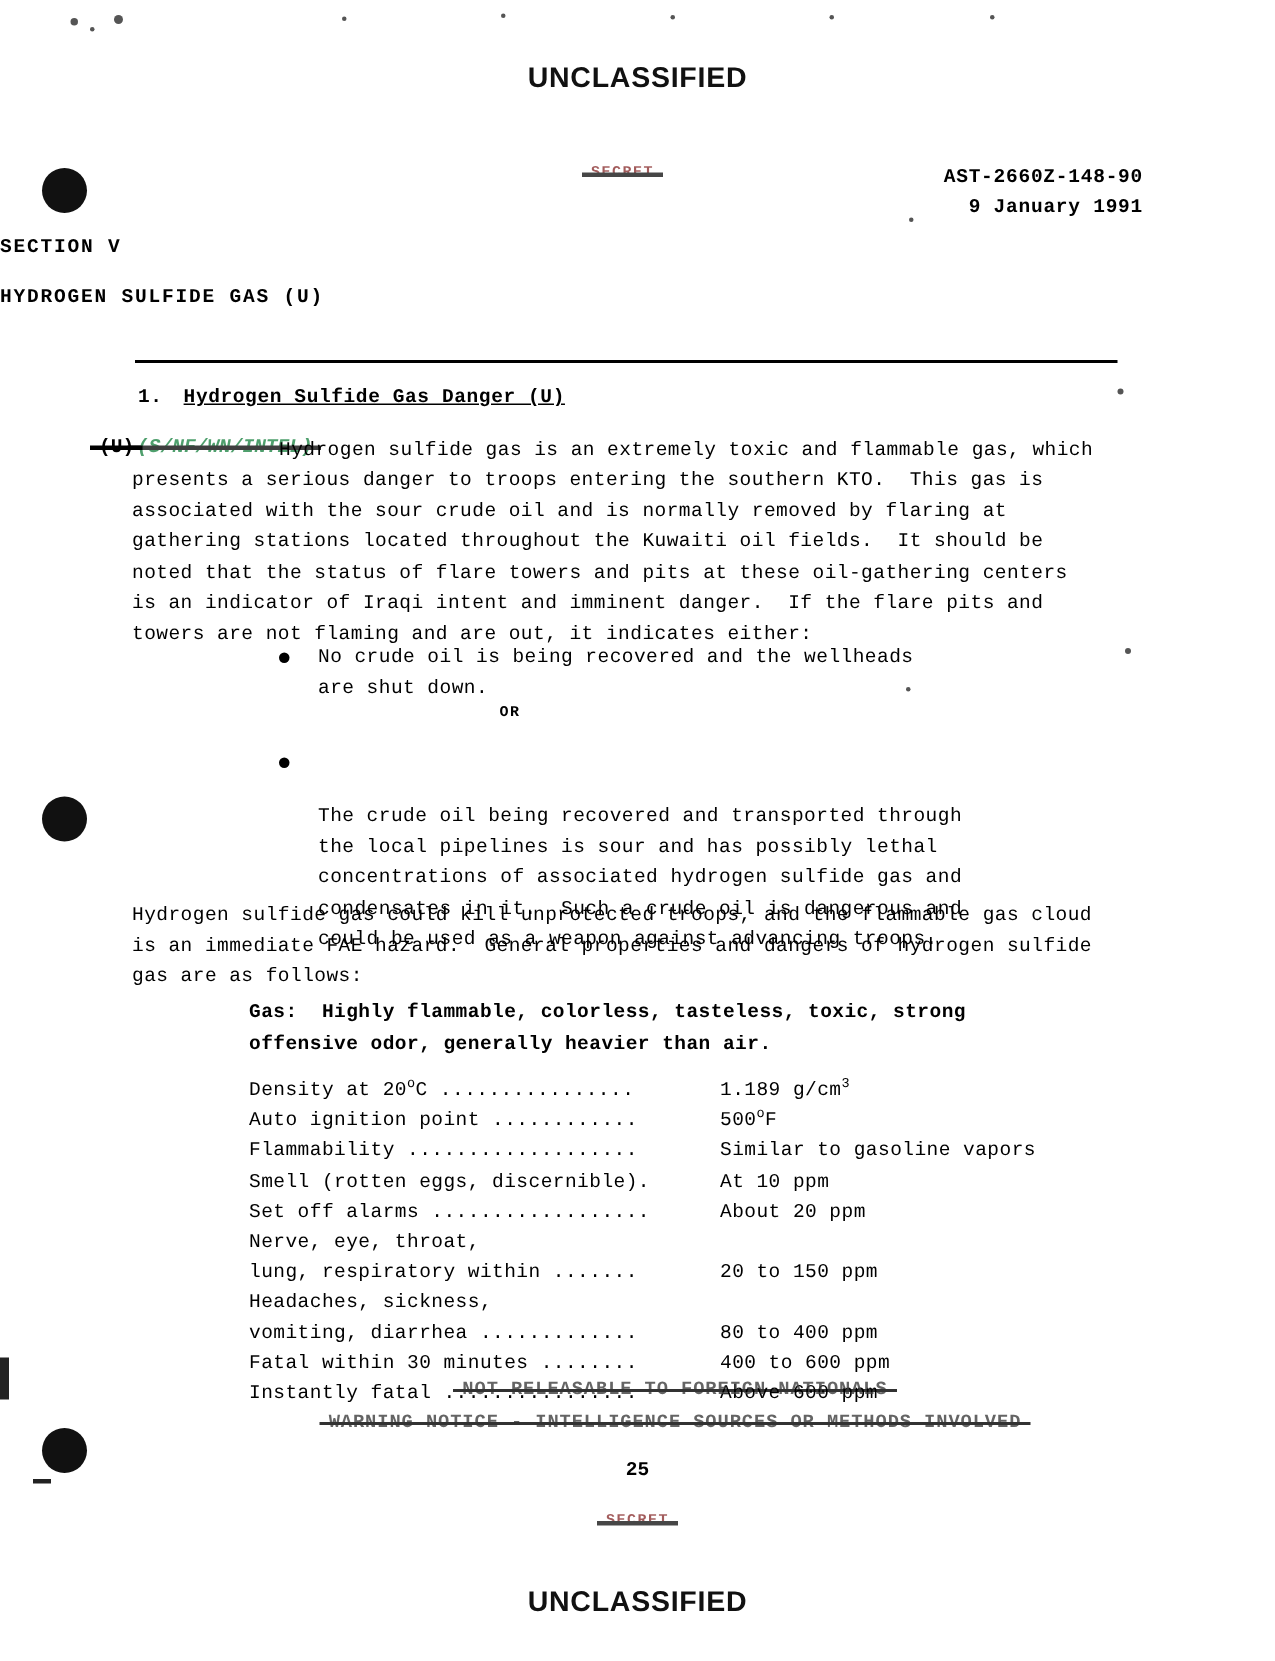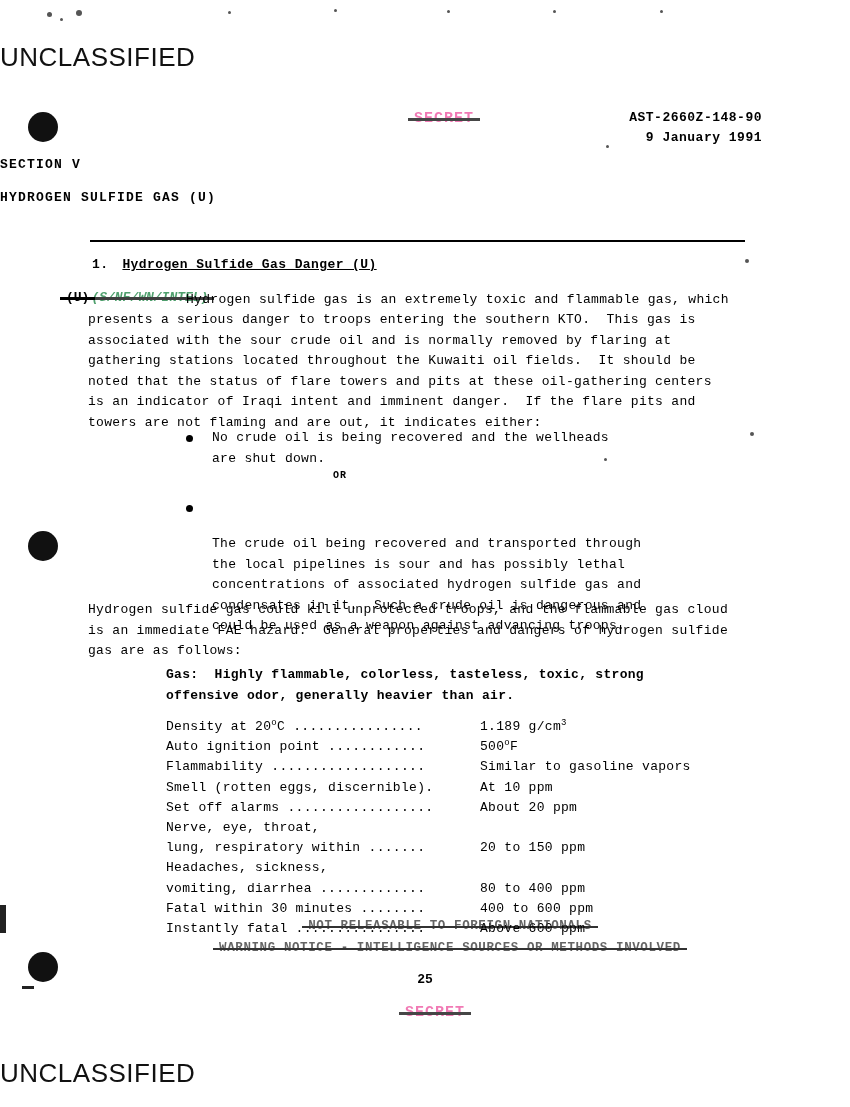--- a/index.html
+++ b/index.html
@@ -33,38 +33,39 @@
   .edge-mark {
     position: absolute;
     background: #222;
   }
 
   
   .unclass {
     position: absolute;
     left: 0;
     width: 850px;
+    text-align: center;
     font-family: "Liberation Sans", sans-serif;
-    font-size: 26px;
+    font-size: 19px;
     letter-spacing: 0.5px;
     color: #111;
+    font-weight: bold;
   }
   .unclass-top { top: 42px; }
   .unclass-bottom { top: 1058px; }
 
   
   .secret-stamp {
     position: absolute;
     font-family: "Liberation Mono", monospace;
     font-weight: bold;
-    font-size: 15px;
+    font-size: 10px;
     letter-spacing: 1px;
-    color: #ec4899;
+    color: #7f1d1d;
     opacity: 0.72;
-    margin-left: 20px;
   }
   .strike {
     position: relative;
     display: inline-block;
   }
   .strike::after {
     content: "";
     position: absolute;
     left: -6px;
     right: -6px;

